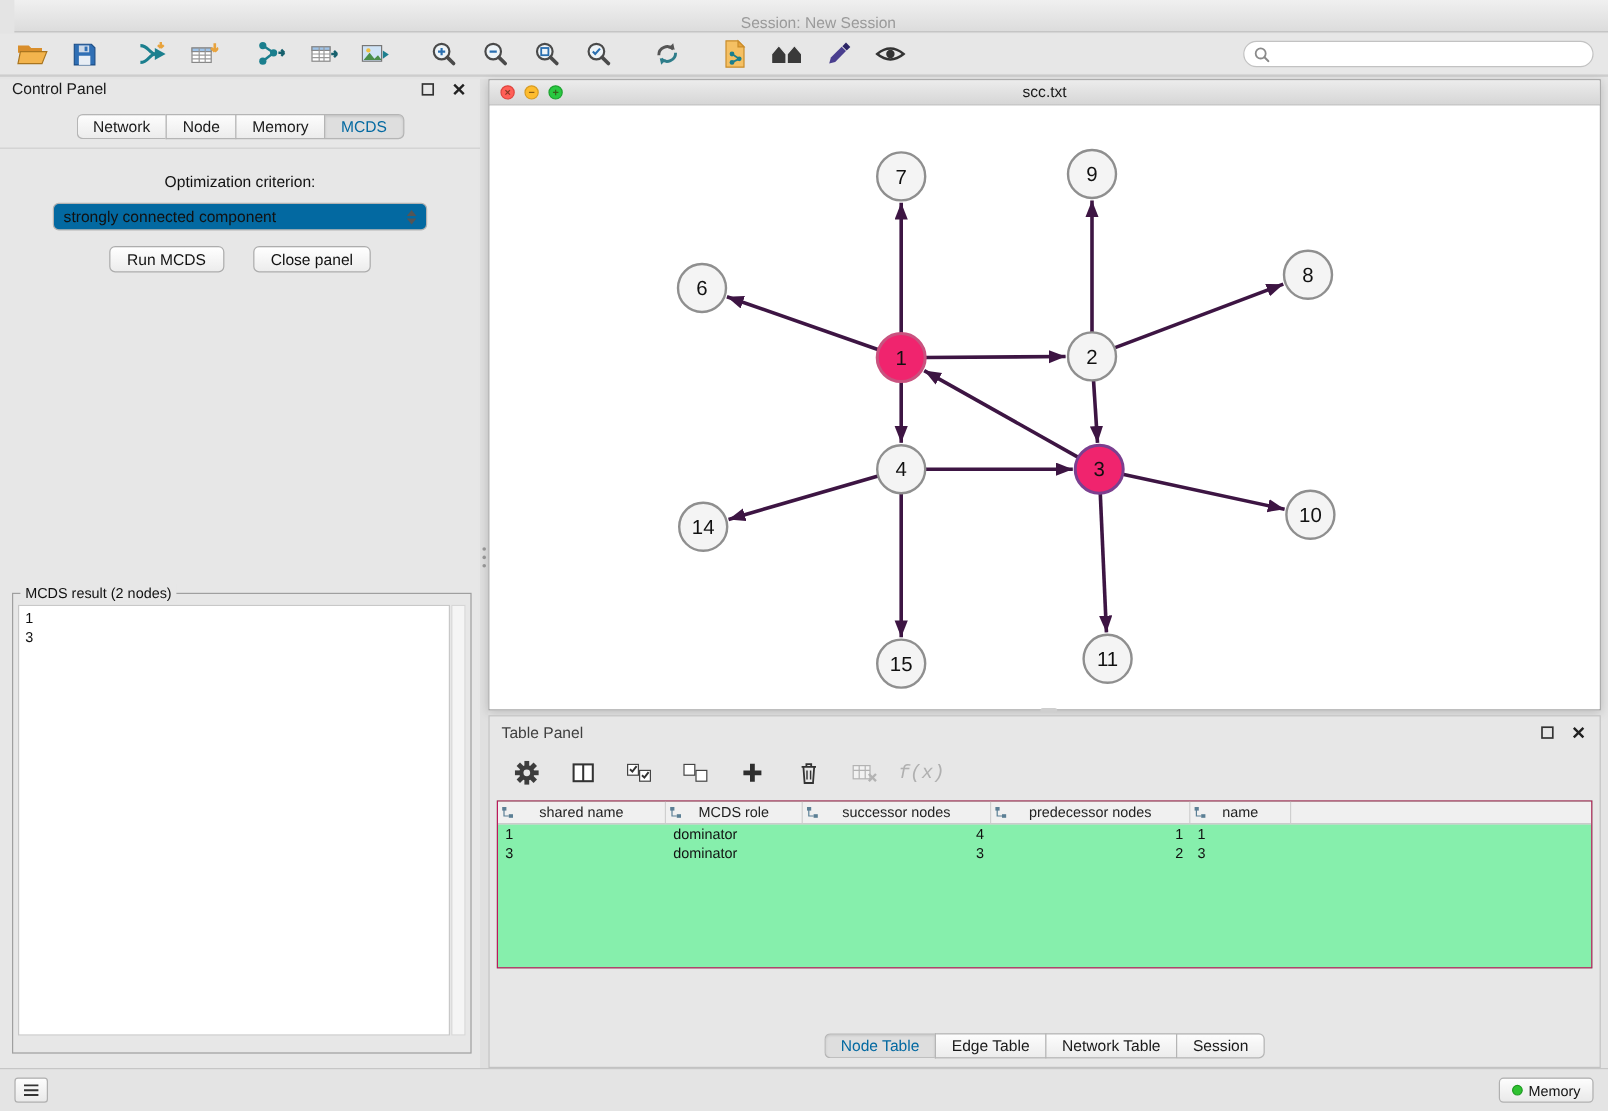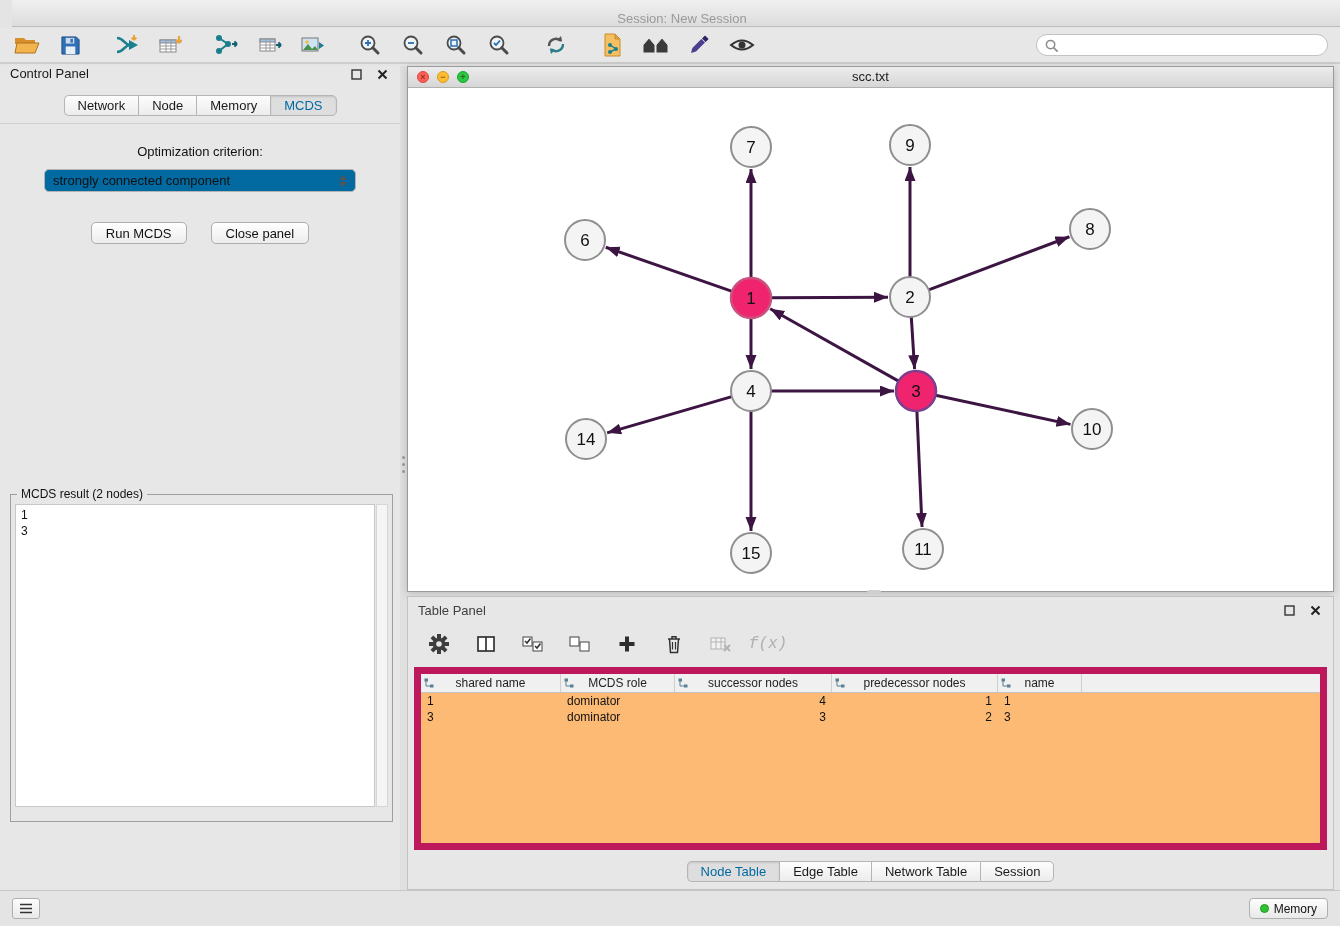--- a/index.html
+++ b/index.html
@@ -25,23 +25,23 @@
   .tab{padding:3px 13px;font-size:13px;background:linear-gradient(#fdfdfd,#ececec);border:1px solid #b5b5b5;border-right:none;color:#1a1a1a;height:21px;display:flex;align-items:center}
   .tab:first-child{border-radius:5px 0 0 5px}
   .tab:last-child{border-right:1px solid #b5b5b5;border-radius:0 5px 5px 0}
   .tab.active{background:#dedede;color:#0369a1;box-shadow:inset 0 1px 2px rgba(0,0,0,0.12)}
   .cp-sep{height:1px;background:#cfcfcf;margin-top:7px}
   .opt-label{text-align:center;margin-top:20px;font-size:13px;color:#111}
   .combo{margin:10px auto 0;width:312px;height:23px;background:#0369a1;border:1px solid #b3b3b3;border-radius:5px;display:flex;align-items:center;padding:0 8px;font-size:13px;color:#111}
   .combo .arrows{margin-left:auto;display:flex;flex-direction:column;gap:2px;align-items:center}
   .arr-up{width:0;height:0;border-left:4px solid transparent;border-right:4px solid transparent;border-bottom:5px solid #555}
   .arr-down{width:0;height:0;border-left:4px solid transparent;border-right:4px solid transparent;border-top:5px solid #555}
-  .btn-row{display:flex;justify-content:center;gap:24px;margin-top:30px}
+  .btn-row{display:flex;justify-content:center;gap:24px;margin-top:13px}
   .push-btn{height:22px;padding:0 14px;background:linear-gradient(#ffffff,#ececec);border:1px solid #adadad;border-radius:5px;font-size:13px;display:flex;align-items:center;color:#111}
-  .result-group{position:absolute;left:10px;right:7px;top:428px;height:328px;border:1px solid #9f9f9f}
+  .result-group{position:absolute;left:10px;right:7px;top:428px;height:384px;border:1px solid #9f9f9f}
   .result-legend{position:absolute;top:-8px;left:6px;background:#e7e7e7;padding:0 4px;font-size:12px;color:#111}
   .result-list{position:absolute;left:4px;top:9px;right:17px;bottom:14px;background:#fff;border:1px solid #c8c8c8;font-size:12px;padding:2px 5px;line-height:16px;color:#111;overflow:hidden}
   .result-scroll{position:absolute;right:4px;top:9px;width:12px;bottom:14px;background:#f5f5f5;border:1px solid #d6d6d6}
 
   
   .splitter-v{position:absolute;left:400px;top:66px;width:7px;height:824px;background:#e0e0e0}
   .splitter-dots{position:absolute;left:2px;top:390px;width:3px;height:26px;display:flex;flex-direction:column;gap:4px}
   .splitter-dots i{width:3px;height:3px;background:#9a9a9a;border-radius:50%}
 
   
@@ -53,21 +53,21 @@
   .light.yellow{background:#febc2e;border:1px solid #d89c22}
   .light.green{background:#28c840;border:1px solid #1da32f}
   .net-canvas{position:absolute;left:0;top:21px;right:0;bottom:0;background:#fff}
   .h-handle{position:absolute;left:459px;bottom:-3px;width:14px;height:4px;background:#cfcfcf;border-radius:2px}
 
   
   .table-panel{position:absolute;left:407px;top:596px;width:927px;height:294px;background:#e7e7e7;border:1px solid #c2c2c2}
   .tp-header{height:26px;display:flex;align-items:center;padding:0 10px;font-size:13px;color:#404040}
   .tp-toolbar{position:absolute;left:8px;top:32px;right:8px;height:30px;display:flex;align-items:center;gap:17px;padding-left:8px}
   .fx-label{font-family:Liberation Mono, monospace;font-style:italic;font-size:16px;color:#b0b0b0}
-  .table-wrap{position:absolute;left:6px;top:70px;right:6px;height:183px;background:#fdba74;border:7px solid #be185d;overflow:hidden}
+  .table-wrap{position:absolute;left:6px;top:70px;right:6px;height:140px;background:#86efac;border:1px solid #be185d;overflow:hidden}
   .thead{display:flex;height:19px;background:#f0f0f0;border-bottom:1px solid #c2c2c2;font-size:12px;color:#222}
   .th{display:flex;align-items:center;justify-content:center;border-right:1px solid #cfcfcf;position:relative;flex:none}
   .th .th-icon{position:absolute;left:3px;top:4px;display:flex}
   .th.filler{flex:1;border-right:none}
   .tbody .tr{display:flex;height:16px;font-size:12px;align-items:center;color:#111}
   .td{padding:0 6px;white-space:nowrap;flex:none}
   .tp-tabs{position:absolute;left:0;right:0;bottom:7px;display:flex;justify-content:center}
 
   
   .statusbar{position:absolute;left:0;bottom:0;width:100%;height:36px;background:#e4e4e4;border-top:1px solid #c6c6c6;display:flex;align-items:center;padding:0 12px}

